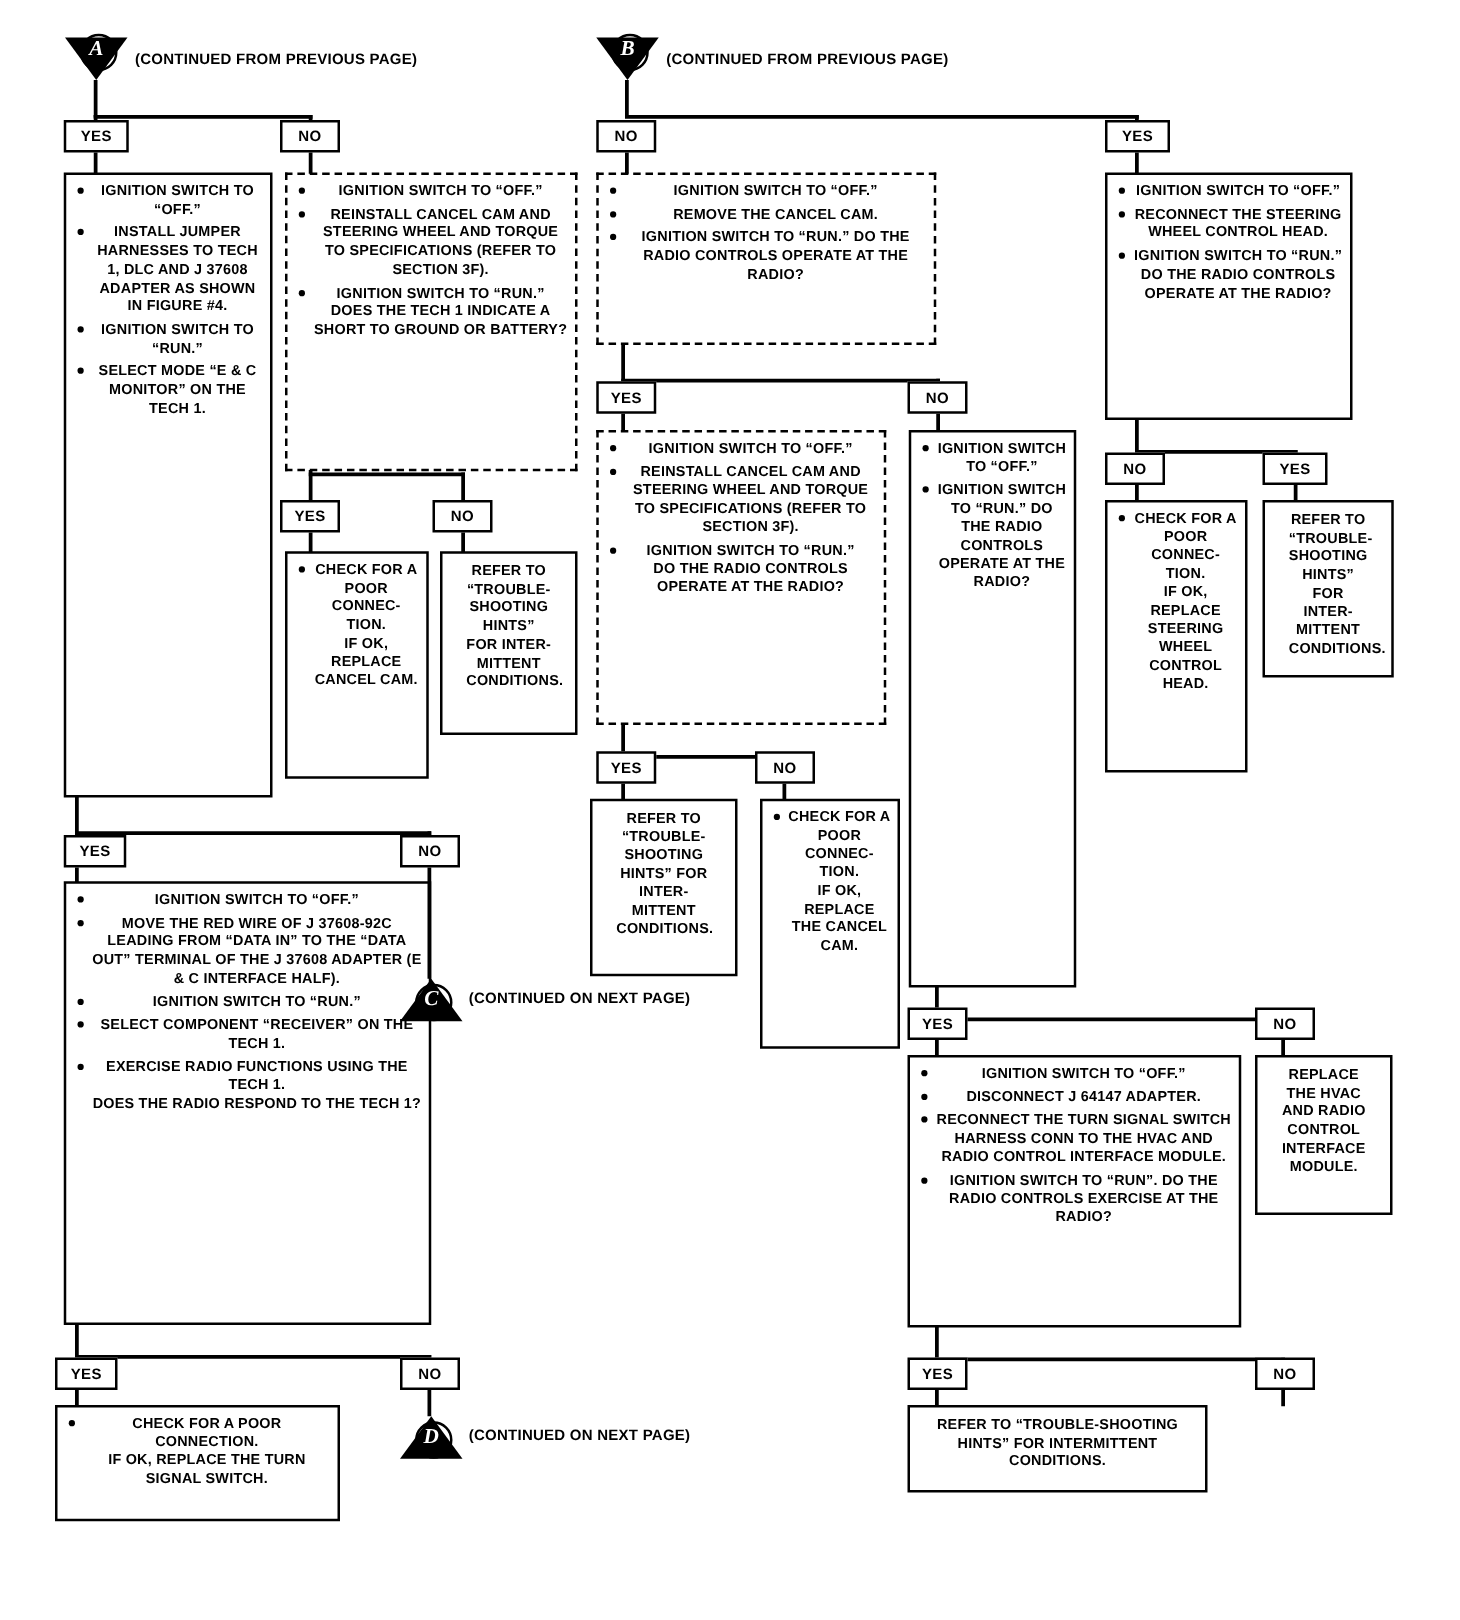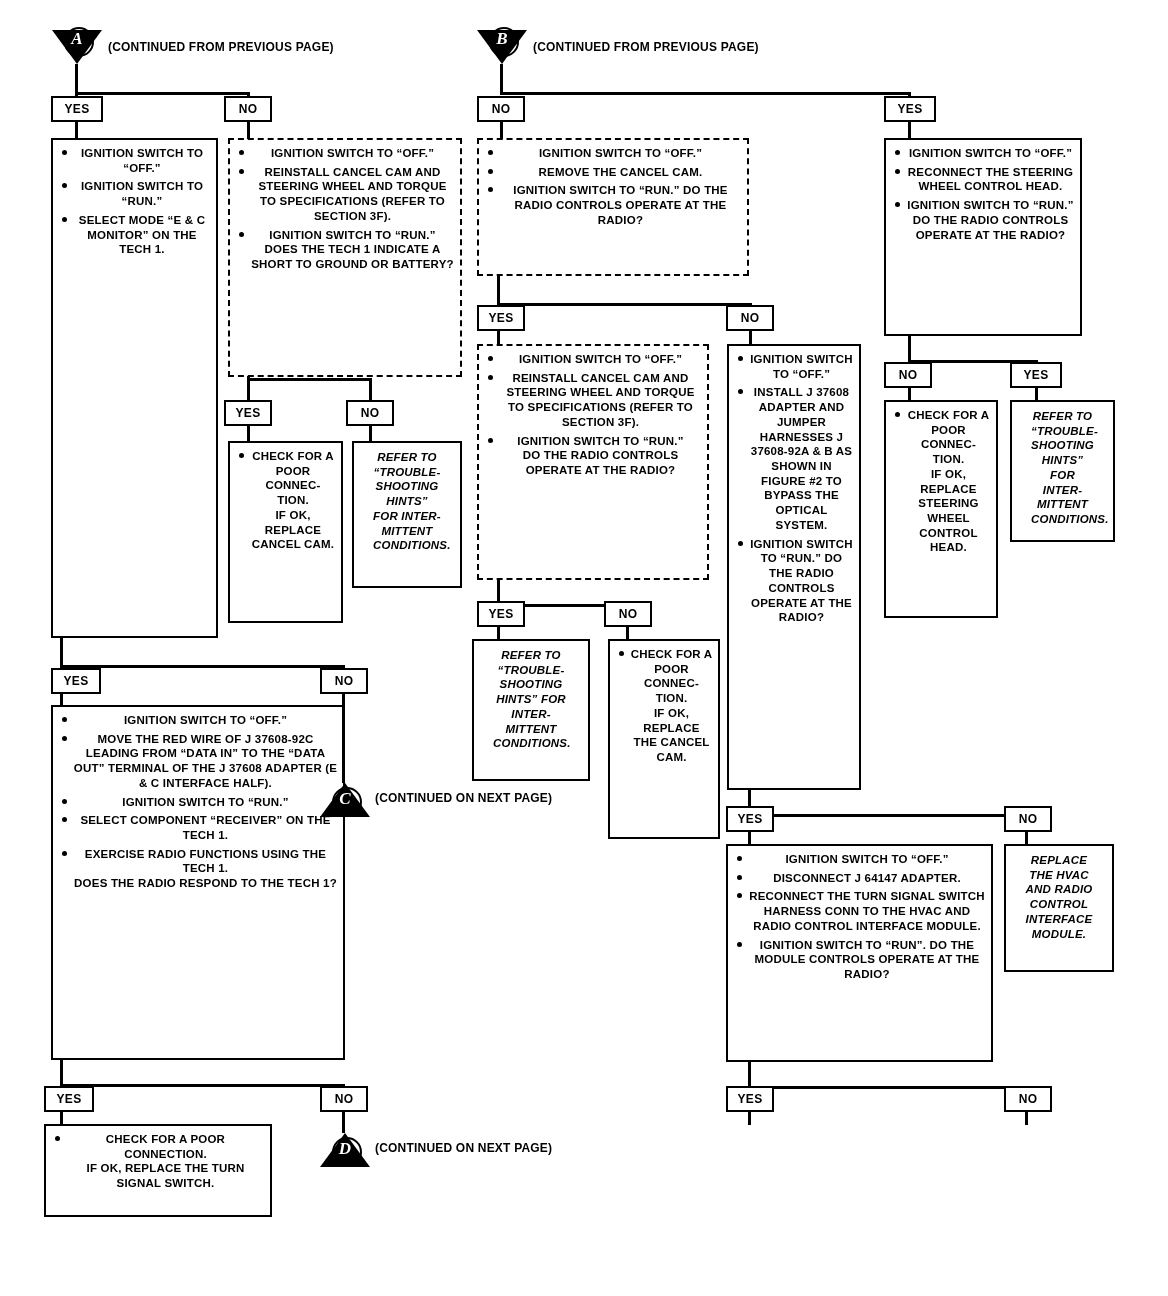--- a/index.html
+++ b/index.html
@@ -50,21 +50,20 @@
     position: absolute;
     left: -11px;
     top: 4px;
     width: 5px;
     height: 5px;
     border-radius: 50%;
     background: #000;
   }
   .box.plain {
     padding: 7px 19px;
-    font-style: italic;
   }
   .label {
     position: absolute;
     border: 2px solid #000;
     background: #fff;
     box-sizing: border-box;
     font-size: 12px;
     font-weight: bold;
     letter-spacing: 0.3px;
     color: #000;
@@ -159,20 +158,21 @@
 
   <div class="label" style="left:477px; top:96px; width:48px; height:26px;">NO</div>
   <div class="label" style="left:884px; top:96px; width:52px; height:26px;">YES</div>
 
   <div class="line" style="left:500px; top:121px; width:3px; height:18px;"></div>
   <div class="line" style="left:908px; top:121px; width:3px; height:18px;"></div>
 
   <div class="box" style="left:51px; top:138px; width:167px; height:500px;">
     <ul>
       <li style="white-space:pre-line">IGNITION SWITCH TO “OFF.”</li>
+      <li style="white-space:pre-line">INSTALL JUMPER HARNESSES TO TECH 1, DLC AND J 37608 ADAPTER AS SHOWN IN FIGURE #4.</li>
       <li style="white-space:pre-line">IGNITION SWITCH TO “RUN.”</li>
       <li style="white-space:pre-line">SELECT MODE “E &amp; C MONITOR” ON THE TECH 1.</li>
     </ul>
   </div>
 
   <div class="box dashed" style="left:228px; top:138px; width:234px; height:239px;">
     <ul>
       <li style="white-space:pre-line">IGNITION SWITCH TO “OFF.”</li>
       <li style="white-space:pre-line">REINSTALL CANCEL CAM AND STEERING WHEEL AND TORQUE TO SPECIFICATIONS (REFER TO SECTION 3F).</li>
       <li style="white-space:pre-line">IGNITION SWITCH TO “RUN.”
@@ -291,21 +291,20 @@
   <div class="box" style="left:608px; top:639px; width:112px; height:200px;">
     <ul>
       <li style="white-space:pre-line">CHECK FOR A POOR CONNEC-TION.
 IF OK, REPLACE THE CANCEL CAM.</li>
     </ul>
   </div>
 
   <div class="box" style="left:727px; top:344px; width:134px; height:446px;">
     <ul>
       <li style="white-space:pre-line">IGNITION SWITCH TO “OFF.”</li>
-      <li style="white-space:pre-line">INSTALL J 37608 ADAPTER AND JUMPER HARNESSES J 37608-92A &amp; B AS SHOWN IN FIGURE #2 TO BYPASS THE OPTICAL SYSTEM.</li>
       <li style="white-space:pre-line">IGNITION SWITCH TO “RUN.” DO THE RADIO CONTROLS OPERATE AT THE RADIO?</li>
     </ul>
   </div>
 
   <div class="box" style="left:884px; top:138px; width:198px; height:198px;">
     <ul>
       <li style="white-space:pre-line">IGNITION SWITCH TO “OFF.”</li>
       <li style="white-space:pre-line">RECONNECT THE STEERING WHEEL CONTROL HEAD.</li>
       <li style="white-space:pre-line">IGNITION SWITCH TO “RUN.” DO THE RADIO CONTROLS OPERATE AT THE RADIO?</li>
     </ul>
@@ -336,31 +335,34 @@
   <div class="label" style="left:726px; top:806px; width:48px; height:26px;">YES</div>
   <div class="label" style="left:1004px; top:806px; width:48px; height:26px;">NO</div>
   <div class="line" style="left:748px; top:831px; width:3px; height:14px;"></div>
   <div class="line" style="left:1025px; top:831px; width:3px; height:14px;"></div>
 
   <div class="box" style="left:726px; top:844px; width:267px; height:218px;">
     <ul>
       <li style="white-space:pre-line">IGNITION SWITCH TO “OFF.”</li>
       <li style="white-space:pre-line">DISCONNECT J 64147 ADAPTER.</li>
       <li style="white-space:pre-line">RECONNECT THE TURN SIGNAL SWITCH HARNESS CONN TO THE HVAC AND RADIO CONTROL INTERFACE MODULE.</li>
-      <li style="white-space:pre-line">IGNITION SWITCH TO “RUN”. DO THE MODULE CONTROLS OPERATE AT THE RADIO?</li>
+      <li style="white-space:pre-line">IGNITION SWITCH TO “RUN”. DO THE RADIO CONTROLS EXERCISE AT THE RADIO?</li>
     </ul>
   </div>
 
   <div class="box plain" style="left:1004px; top:844px; width:110px; height:128px;">
     <div style="white-space:pre-line">REPLACE THE HVAC AND RADIO CONTROL INTERFACE MODULE.</div>
   </div>
 
   <div class="line" style="left:748px; top:1061px; width:3px; height:28px;"></div>
   <div class="line" style="left:748px; top:1086px; width:280px; height:3px;"></div>
   <div class="line" style="left:1025px; top:1086px; width:3px; height:14px;"></div>
   <div class="label" style="left:726px; top:1086px; width:48px; height:26px;">YES</div>
   <div class="label" style="left:1004px; top:1086px; width:48px; height:26px;">NO</div>
   <div class="line" style="left:748px; top:1111px; width:3px; height:14px;"></div>
   <div class="line" style="left:1025px; top:1111px; width:3px; height:14px;"></div>
 
+  <div class="box plain" style="left:726px; top:1124px; width:240px; height:70px;">
+    <div style="white-space:pre-line">REFER TO “TROUBLE-SHOOTING HINTS” FOR INTERMITTENT CONDITIONS.</div>
+  </div>
 
 
 </div>
 
 </body></html>

